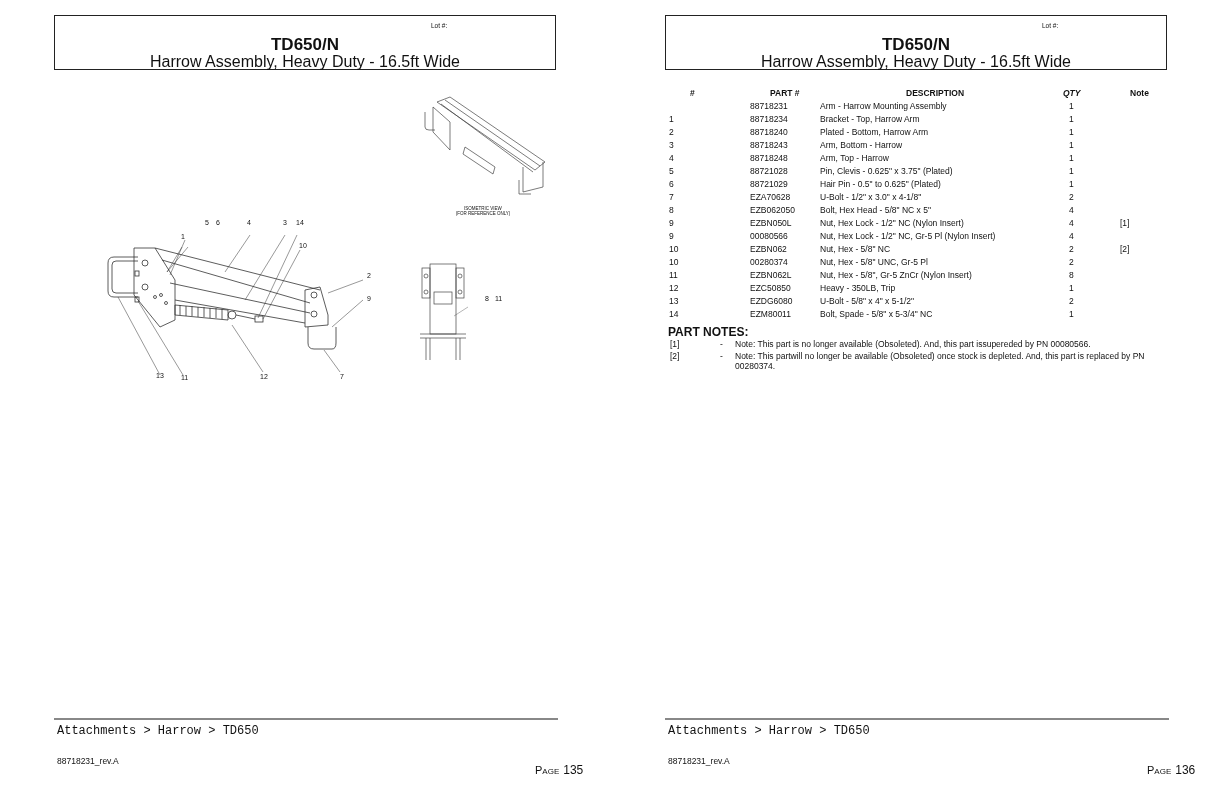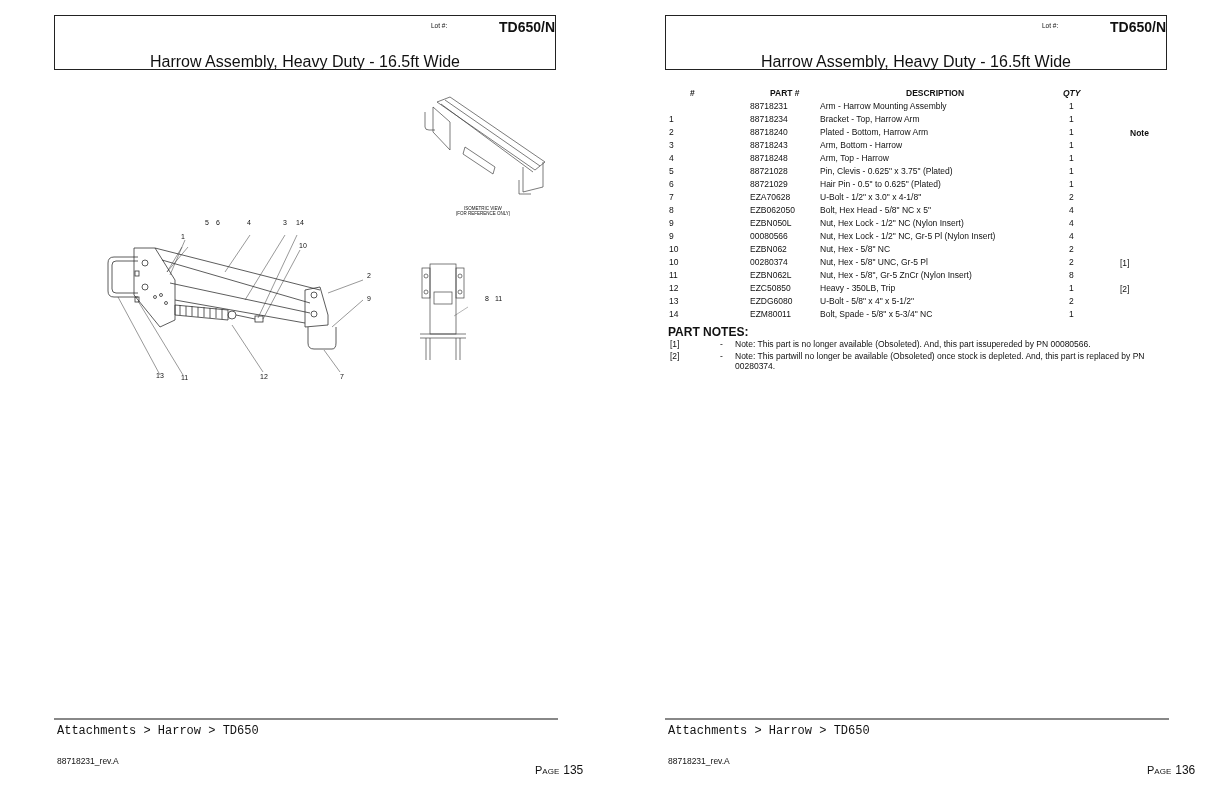--- a/index.html
+++ b/index.html
@@ -4,21 +4,21 @@
 <style>
   html, body { margin:0; padding:0; background:#ffffff; }
   body { width:1224px; height:792px; position:relative; overflow:hidden; font-family:"Liberation Sans", sans-serif; color:#111; }
   .page { position:absolute; top:0; width:612px; height:792px; }
   .page.left { left:0; }
   .page.right { left:612px; }
 
   .header-box { position:absolute; top:15px; width:502px; height:55px; border:1px solid #222; box-sizing:border-box; }
   .page.left .header-box { left:54px; }
   .page.right .header-box { left:53px; }
-  .model { position:absolute; top:3px; left:0; width:100%; text-align:right; font-weight:bold; font-size:14px; }
+  .model { position:absolute; top:19px; left:0; width:100%; text-align:center; font-weight:bold; font-size:17px; }
   .lot { position:absolute; top:6px; left:376px; font-size:6.5px; }
   .title { position:absolute; bottom:-2px; left:0; width:100%; text-align:center; font-size:16px; white-space:nowrap; }
 
   .footer-rule { position:absolute; top:718px; width:504px; height:2px; background:#888; }
   .page.left .footer-rule { left:54px; }
   .page.right .footer-rule { left:53px; }
   .breadcrumb { position:absolute; top:724px; font-size:12px;font-family:Liberation Mono, monospace; }
   .page.left .breadcrumb { left:57px; }
   .page.right .breadcrumb { left:56px; }
   .docid { position:absolute; top:756px; font-size:8.5px; }
@@ -32,21 +32,21 @@
   .iso-caption { position:absolute; left:448px; top:206px; width:70px; text-align:center; font-size:4.5px; line-height:5px; }
 
   
   .parts { position:absolute; left:53px; top:87px; width:505px; font-size:8.5px; }
   .prow { position:relative; height:13px; line-height:13px; }
   .prow span { position:absolute; white-space:nowrap; }
   .c-num { left:4px; }
   .c-part { left:55px;margin-left:30px; }
   .c-desc { left:155px; }
   .c-qty { left:404px; }
-  .c-note { left:455px;margin-top:40px; }
+  .c-note { left:455px; }
   .phead { font-weight:bold; }
   .phead .c-num { left:25px; }
   .phead .c-part { left:75px; }
   .phead .c-desc { left:218px;padding-left:23px; }
   .phead .c-qty { left:398px;font-style:italic; }
   .phead .c-note { left:465px; }
 
   .notes-title { position:absolute; left:56px; top:325px; font-size:12px; font-weight:bold; }
   .note { position:absolute; left:58px; font-size:8.5px; line-height:9.5px; width:500px; }
   .note .ref { position:absolute; left:0; }

